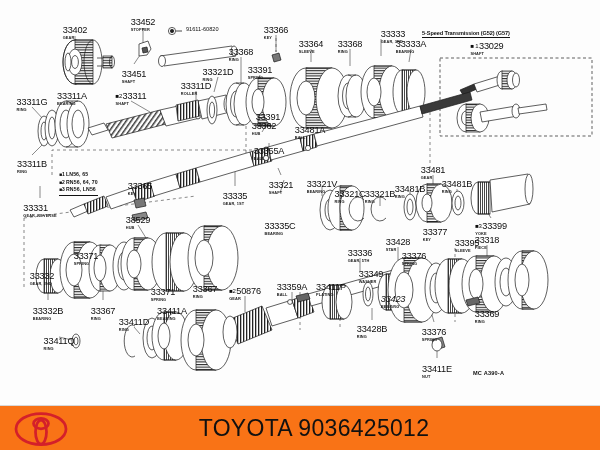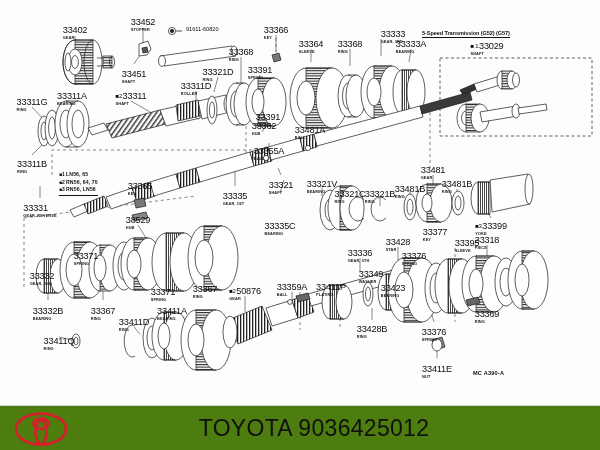--- a/index.html
+++ b/index.html
@@ -34,21 +34,21 @@
           border-bottom:1px solid #111;padding-bottom:1px;}
   .legend div{white-space:nowrap;}
   .legend .mk{font-size:5px;margin-right:1px;}
   .diagcode{position:absolute;font-size:5.6px;font-weight:700;
             color:#111;letter-spacing:.2px;}
   .topcode{position:absolute;font-size:5.6px;font-weight:400;
            color:#111;white-space:nowrap;}
 
   
   #footer{position:absolute;left:0;top:405px;width:600px;height:45px;
-          background:#4d7c0f;border-top:1px solid #d8d8d8;}
+          background:#f97316;border-top:1px solid #d8d8d8;}
   #footer-inner{display:flex;align-items:center;height:45px;
                 padding:0 14px;box-sizing:border-box;}
   #brandmark{width:54px;height:36px;flex:none;}
   #footer-title{flex:1;text-align:center;font-size:23px;
                 letter-spacing:.3px;color:#111;
                 font-family:"Liberation Sans",sans-serif;
                 padding-right:26px;}
 </style>
 </head>
 <body>
@@ -654,21 +654,21 @@
           <span class="sub">SLEEVE</span>
         </div>
         <div class="callout big" style="left: 487px; top: 236px;">
           <span class="num"><span>33318</span></span>
           <span class="sub">PIECE</span>
         </div>
         <div class="callout big" style="left: 414px; top: 252px;">
           <span class="num"><span>33376</span></span>
           <span class="sub">SPRING</span>
         </div>
-        <div class="callout big" style="left: 393px; top: 284px;">
+        <div class="callout big" style="left: 393px; top: 295px; font-style: italic;">
           <span class="num"><span>33423</span></span>
           <span class="sub">BEARING</span>
         </div>
         <div class="callout big" style="left: 372px; top: 325px;">
           <span class="num"><span>33428B</span></span>
           <span class="sub">RING</span>
         </div>
         <div class="callout big" style="left: 434px; top: 328px;">
           <span class="num"><span>33376</span></span>
           <span class="sub">SPRING</span>

